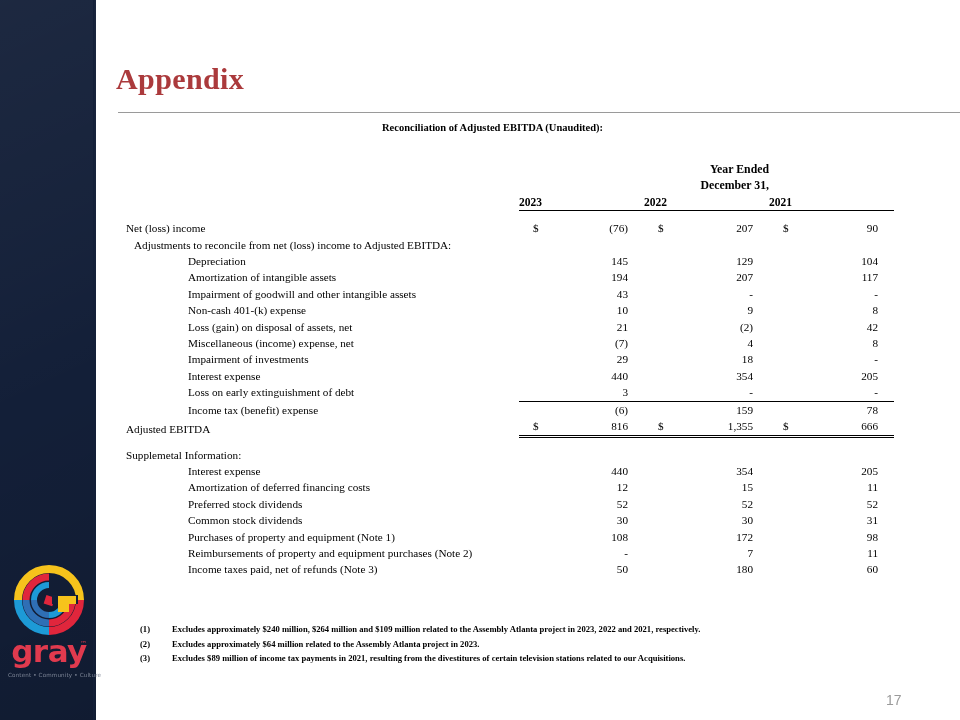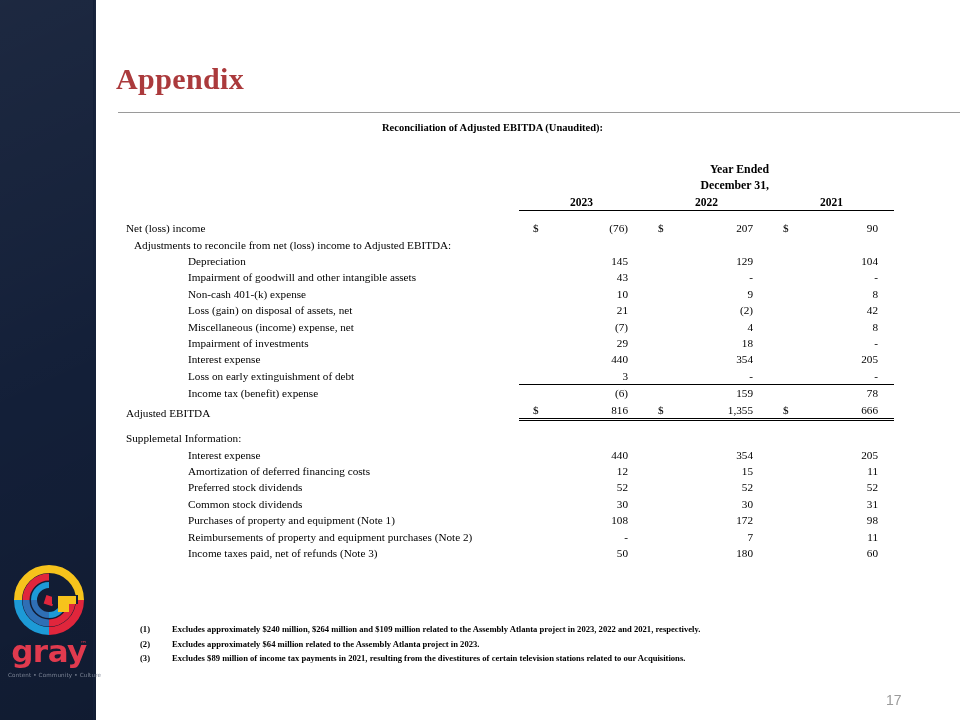--- a/index.html
+++ b/index.html
@@ -77,21 +77,21 @@
   col.c-num{width:125px;}
 
   .lbl{text-align:left;white-space:nowrap;}
 
   
   .ind0{padding-left:0px !important;}
   .ind1{padding-left:8px !important;}
   .ind2{padding-left:62px !important;}
 
   .hdr-year{
-    text-align:center;font-weight:bold;font-size:11.5px;
+    font-weight:bold;font-size:11.5px;
   }
   .hdr-ye{
     text-align:right;font-weight:bold;font-size:11.8px;line-height:15px;
   }
   .rule-under{border-bottom:1px solid #000;}
   .spacer td{height:9px;line-height:9px;}
 
   
   .mcell{display:flex;justify-content:space-between;align-items:baseline;padding-right:16px;}
   .mcell .d{padding-left:14px;}
@@ -237,20 +237,32 @@
               <div class="plain">145</div>
             </td>
             <td>
               <div class="plain">129</div>
             </td>
             <td>
               <div class="plain">104</div>
             </td>
           </tr>
           <tr>
+            <td class="lbl ind2">Amortization of intangible assets</td>
+            <td>
+              <div class="plain">194</div>
+            </td>
+            <td>
+              <div class="plain">207</div>
+            </td>
+            <td>
+              <div class="plain">117</div>
+            </td>
+          </tr>
+          <tr>
             <td class="lbl ind2">Impairment of goodwill and other intangible assets</td>
             <td>
               <div class="plain">43</div>
             </td>
             <td>
               <div class="plain">-</div>
             </td>
             <td>
               <div class="plain">-</div>
             </td>

